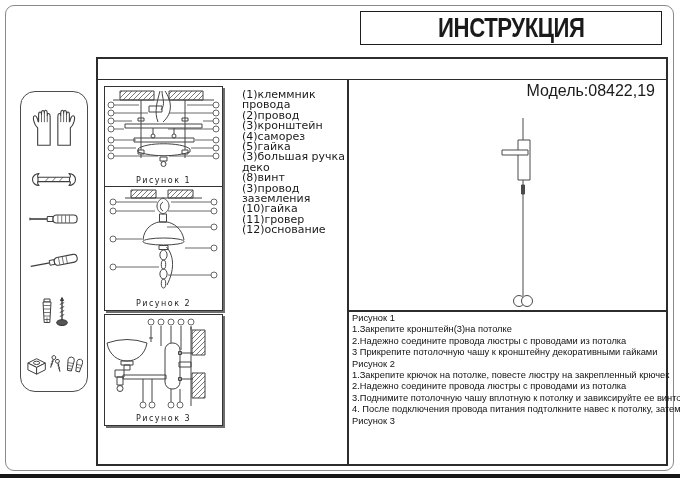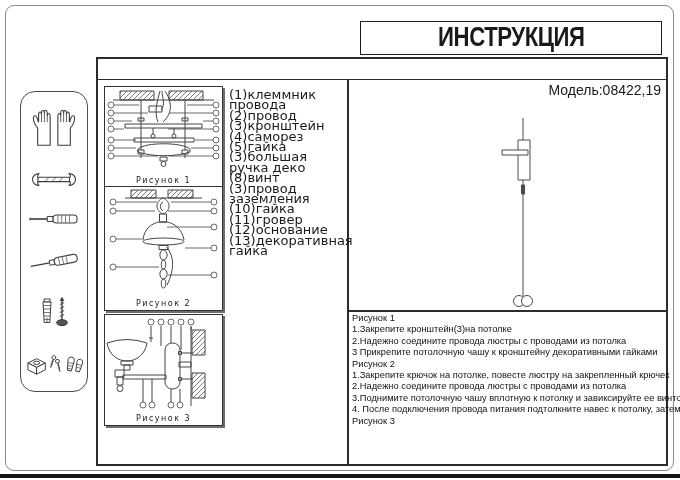--- a/index.html
+++ b/index.html
@@ -3,45 +3,45 @@
 <meta charset="utf-8">
 <style>
   html,body{margin:0;padding:0;background:#fff;}
   .stage{position:relative;width:680px;height:480px;background:#fff;overflow:hidden;
          font-family:"DejaVu Sans",sans-serif;color:#1a1a1a;}
   
   .page-border{position:absolute;left:5px;top:5px;width:667px;height:464px;
                border:1px solid #8a8a8a;border-radius:9px;}
   .bottom-bar{position:absolute;left:0;top:474px;width:680px;height:4px;background:#161616;}
   
-  .title-box{position:absolute;left:360px;top:21px;width:300px;height:32px;
-             border:1px solid #1d1d1d;background:#fff;display:flex;justify-content:center;}
+  .title-box{position:absolute;left:360px;top:11px;width:300px;height:32px;
+             border:1px solid #1d1d1d;background:#fff;display:flex;align-items:center;justify-content:center;}
   .title-box span{font-family:"Liberation Sans",sans-serif;font-size:27px;font-weight:600;
                   letter-spacing:-.5px;transform:scaleX(.82);white-space:nowrap;}
   
   .tools{position:absolute;left:20px;top:91px;width:68px;height:301px;border:1px solid #4c4c4c;
          border-radius:15px;display:flex;flex-direction:column;align-items:center;
          justify-content:space-between;padding:13px 0;box-sizing:border-box;}
   .tools svg{display:block;}
   
   .main{position:absolute;left:96px;top:57px;width:572px;height:409px;
         border:2px solid #2c2c2c;box-sizing:border-box;background:#fff;}
   .top-strip{position:absolute;left:0;top:0;width:100%;height:20px;border-bottom:1.5px solid #2c2c2c;}
   .divider-v{position:absolute;left:249px;top:21px;bottom:0;width:1.5px;background:#2c2c2c;}
-  .model{position:absolute;right:5px;top:23px;font-family:"Liberation Sans",sans-serif;
-         font-size:14px;white-space:nowrap;}
+  .model{position:absolute;right:11px;top:23px;font-family:"Liberation Sans",sans-serif;
+         font-size:16px;white-space:nowrap;}
   
   .figbox{position:absolute;left:6px;width:119px;border:1px solid #333;background:#fff;
           box-shadow:2px 2px 0 #6e6e6e;box-sizing:border-box;}
   .figbox svg{display:block;margin:1px auto 0;}
   .figcap{position:absolute;left:0;right:0;bottom:2px;text-align:center;font-size:8px;
           letter-spacing:1.5px;color:#222;}
   #fig1{top:27px;height:102px;} #fig2{top:127px;height:125px;} #fig3{top:255px;height:112px;}
   
-  .parts{position:absolute;left:131px;top:31px;width:103px;font-size:13px;line-height:10.4px;}
+  .parts{position:absolute;left:144px;top:31px;width:103px;font-size:11px;line-height:10.4px;}
   .parts div{white-space:normal;}
   
   .lamp{position:absolute;left:390px;top:53px;}
   
   .instr-line-top{position:absolute;left:249px;top:251px;right:0;height:1.5px;background:#2c2c2c;}
   .instr{position:absolute;left:254px;top:254px;width:310px;
          font-family:"Liberation Sans",sans-serif;font-size:9.3px;line-height:11.4px;color:#111;}
   .instr div{white-space:nowrap;}
   line,path,rect,circle,ellipse,polygon{vector-effect:non-scaling-stroke;}
 </style>
@@ -267,21 +267,20 @@
       <div>(2)провод</div>
       <div>(3)кронштейн</div>
       <div>(4)саморез</div>
       <div>(5)гайка</div>
       <div>(3)большая ручка деко</div>
       <div>(8)винт</div>
       <div>(3)провод заземления</div>
       <div>(10)гайка</div>
       <div>(11)гровер</div>
       <div>(12)основание</div>
-      <div>(13)декоративная гайка</div>
     </div>
 
     <svg class="lamp" width="60" height="198" viewBox="0 0 60 198">
       <g stroke="#4a4a4a" stroke-width="1" fill="none">
         <path d="M35,6 V184"></path>
         <rect x="30" y="28" width="12" height="40" fill="#fff"></rect>
         <rect x="14" y="38" width="26" height="5" fill="#fff"></rect>
         <rect x="33.5" y="73" width="3" height="9" fill="#4a4a4a"></rect>
         <circle cx="31" cy="189" r="5.5" fill="#fff"></circle>
         <circle cx="39" cy="189" r="5.5" fill="#fff"></circle>

